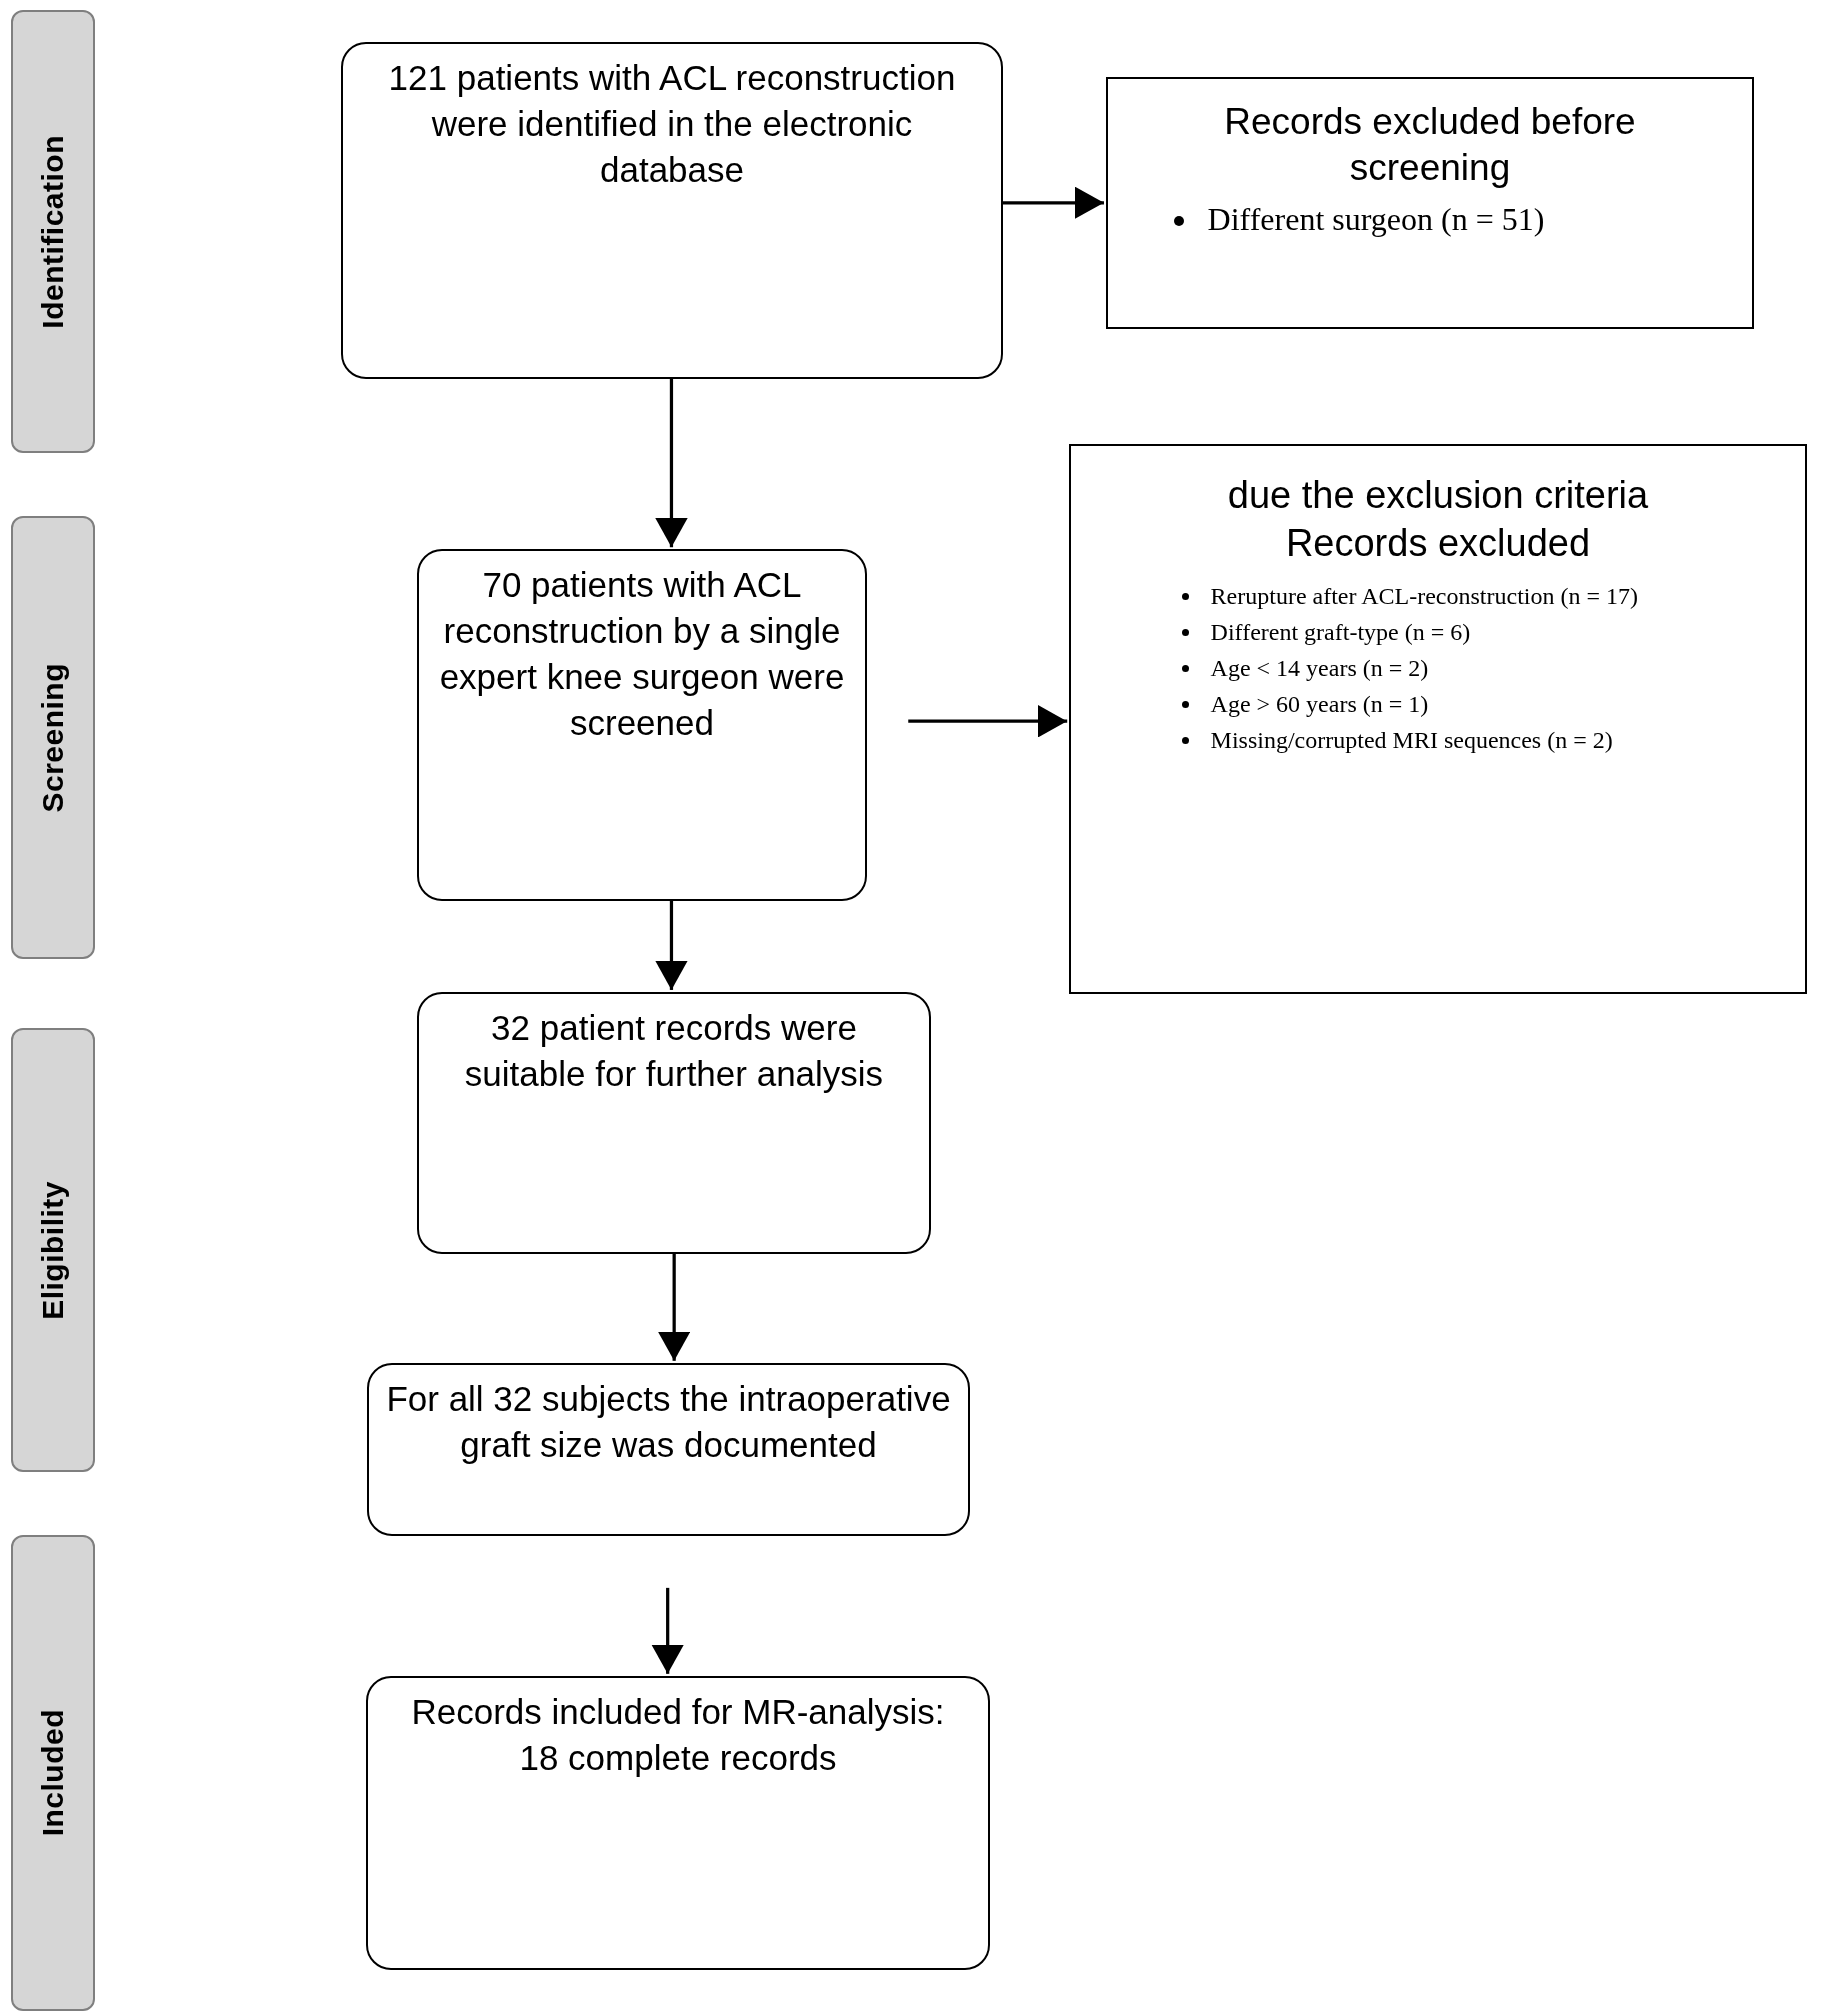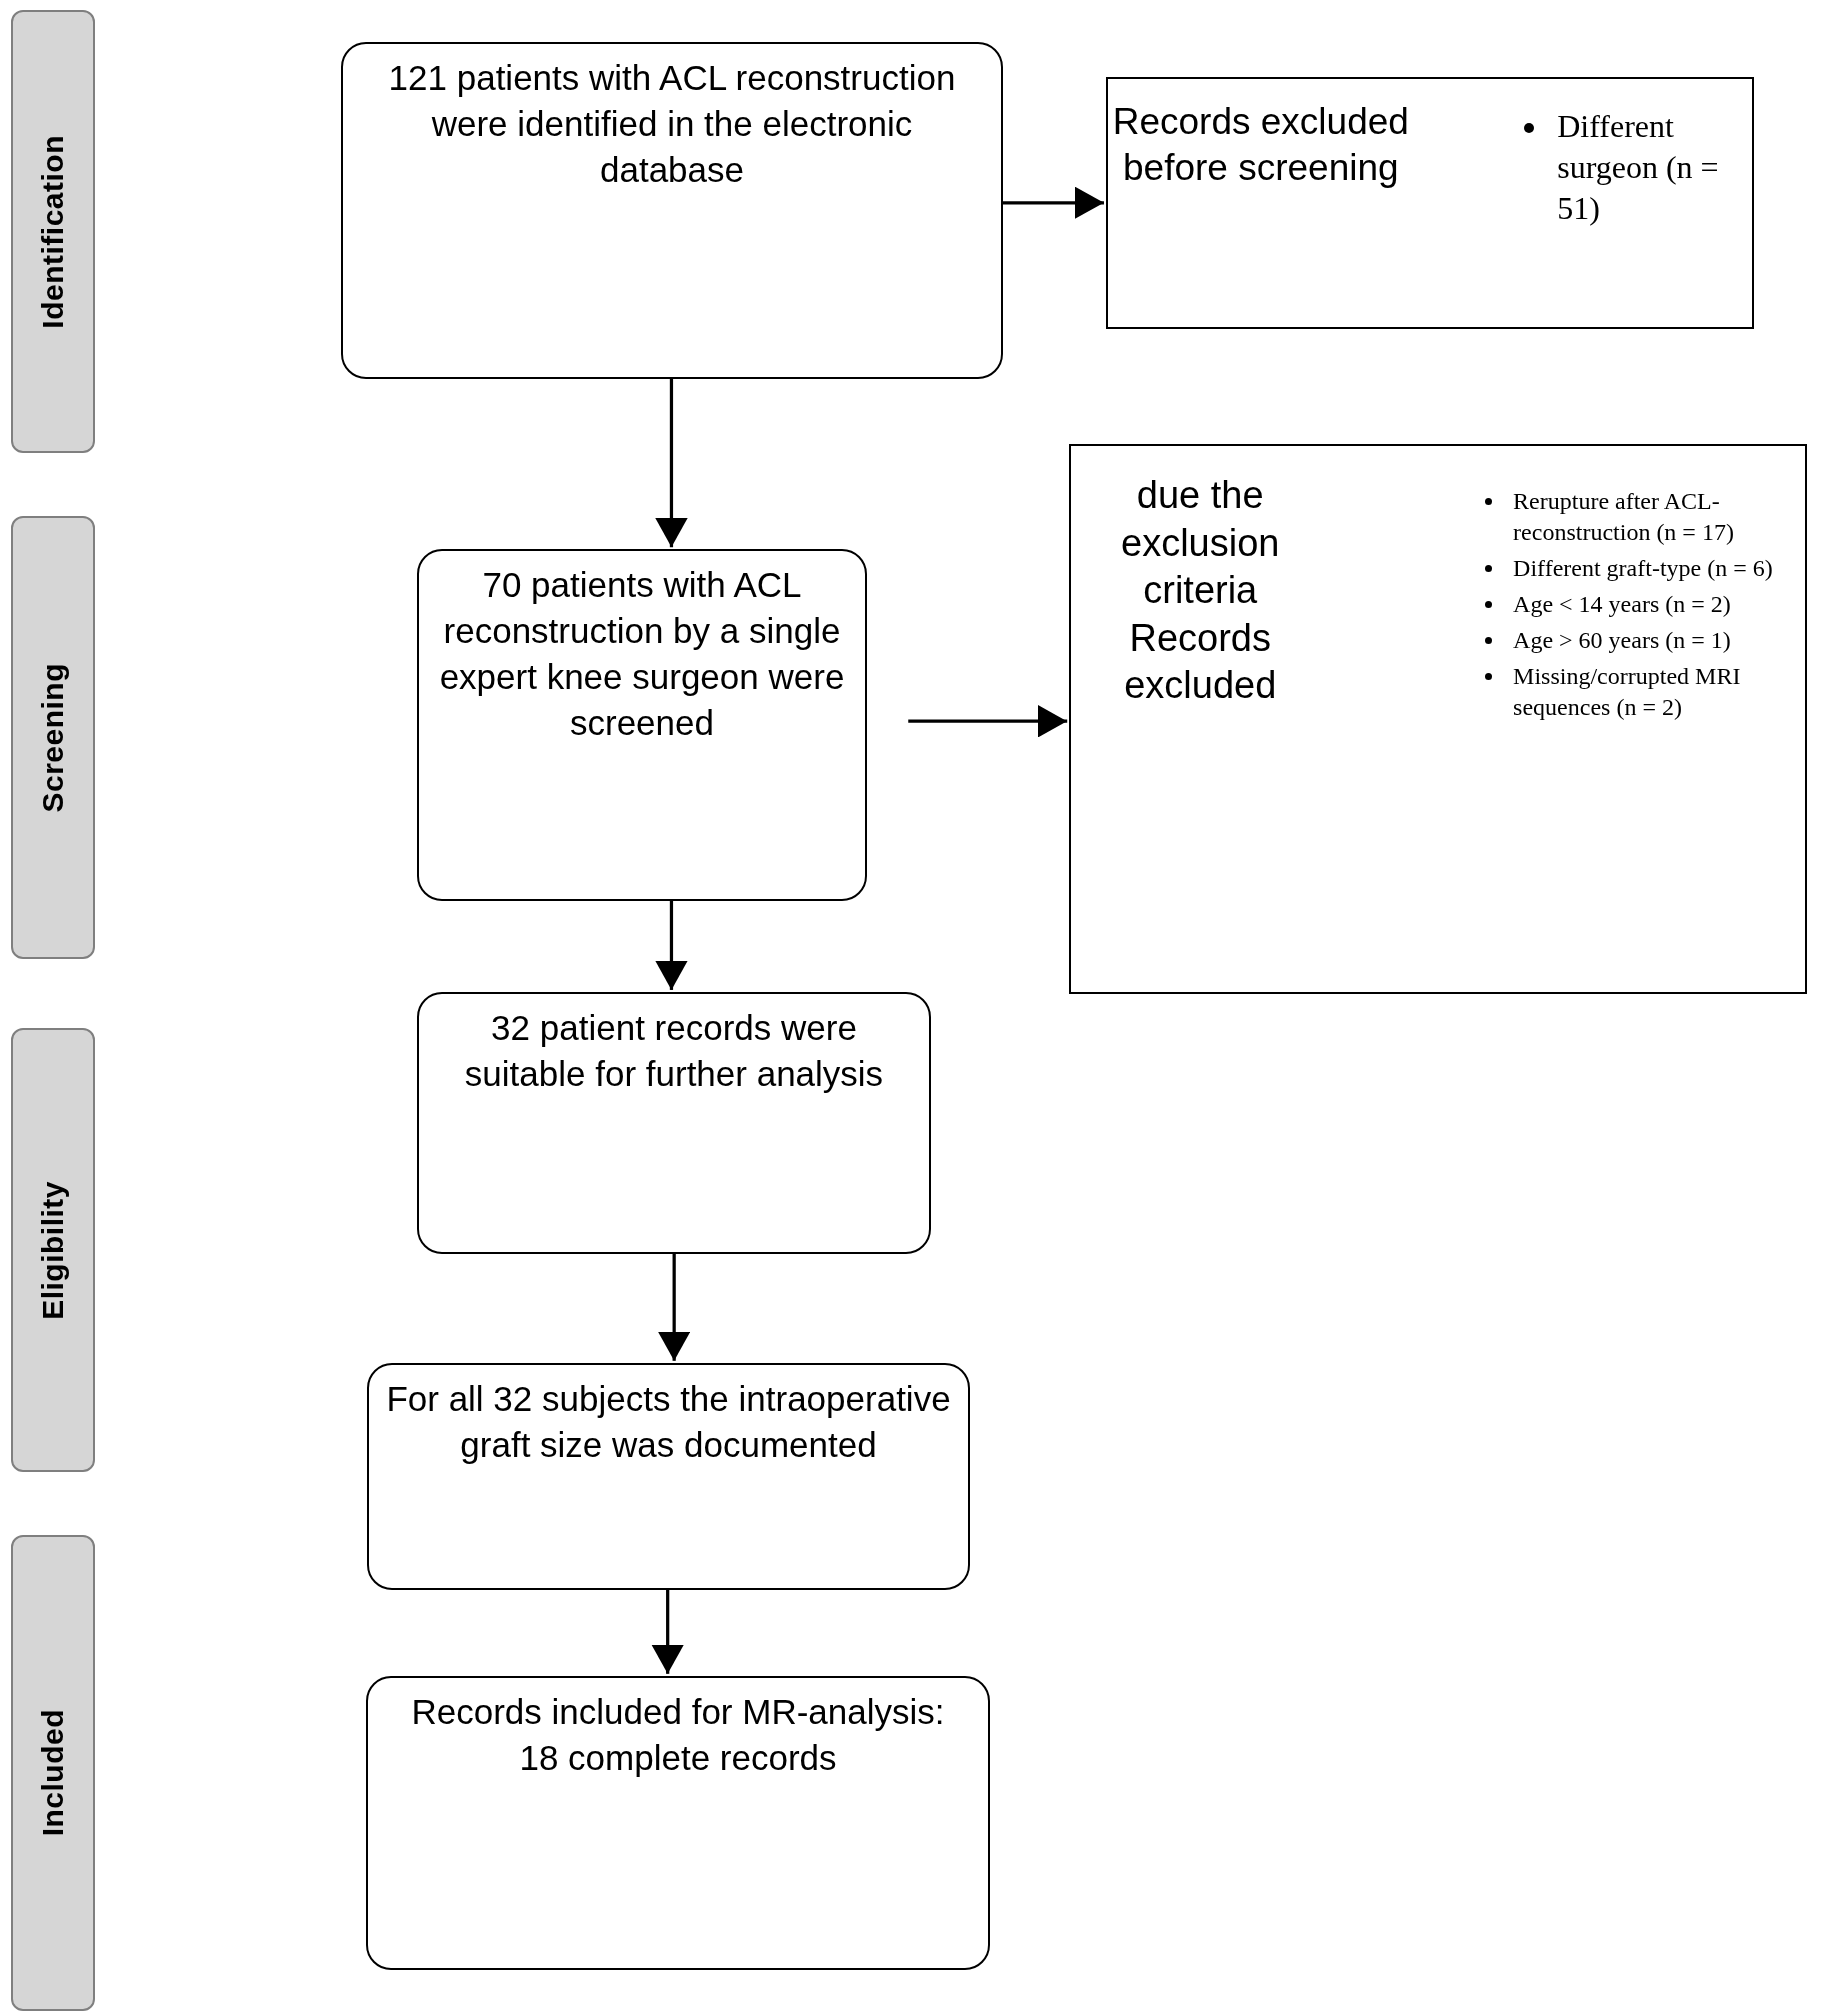--- a/index.html
+++ b/index.html
@@ -63,24 +63,23 @@
     font-size: 35px;
     line-height: 1.32;
     padding: 10.8px 15px;
     border-radius: 25px;
   }
   .centerbox .line {
     display: block;
   }
   .sidebox {
     display: flex;
-    flex-direction: row;
+    flex-direction: column;
     align-items: stretch;
     justify-content: flex-start;
-    gap: 44px;
   }
   .sidetitle {
     text-align: center;
     font-size: 37px;
     line-height: 1.25;
     margin: 0 auto;
   }
   .sidetitle .tline {
     display: block;
   }
@@ -155,21 +154,21 @@
   </div>
 
   <div class="flowbox centerbox" style="left:417px;top:549px;width:450px;height:352px">
     <div class="line">70 patients with ACL reconstruction by a single expert knee surgeon were screened</div>
   </div>
 
   <div class="flowbox centerbox" style="left:417px;top:992px;width:514px;height:262px">
     <div class="line">32 patient records were suitable for further analysis</div>
   </div>
 
-  <div class="flowbox centerbox" style="left:367px;top:1363px;width:603px;height:227px">
+  <div class="flowbox centerbox" style="left:367px;top:1363px;width:603px;height:173px">
     <div class="line">For all 32 subjects the intraoperative graft size was documented</div>
   </div>
 
   <div class="flowbox centerbox" style="left:366px;top:1676px;width:624px;height:294px">
     <div class="line">Records included for MR-analysis:</div>
     <div class="line">18 complete records</div>
   </div>
 
   <div id="rbox1" class="flowbox sidebox" style="left:1106px;top:77px;width:648px;height:252px">
     <div class="sidetitle">Records excluded before screening</div>

